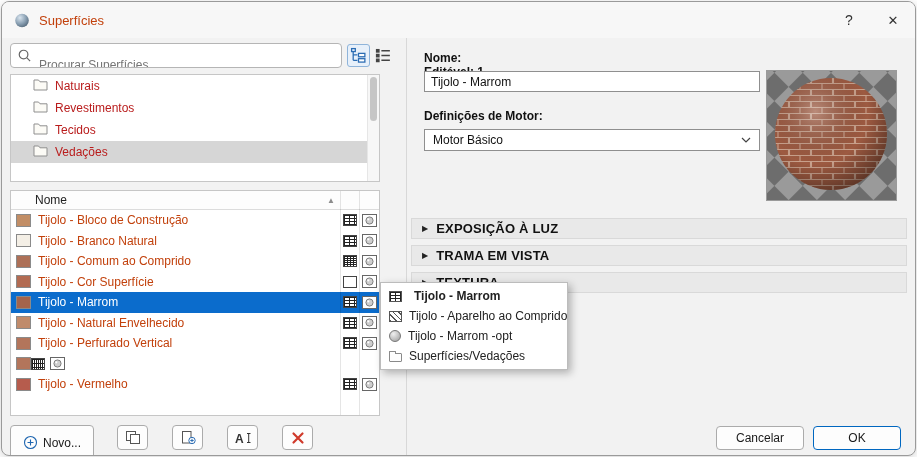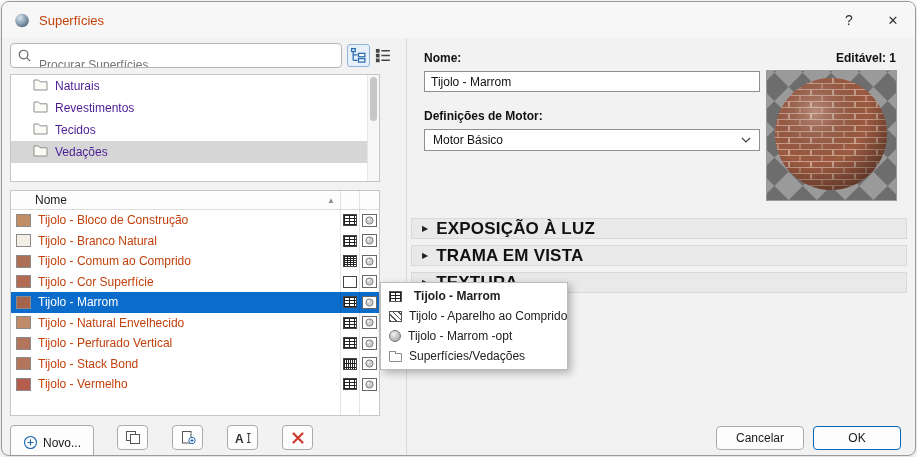--- a/index.html
+++ b/index.html
@@ -28,21 +28,21 @@
   .search-icon{position:absolute;left:7px;top:5px;width:15px;height:15px;pointer-events:none;}
   .view-btn{position:absolute;top:6px;width:23px;height:23px;padding:2px;background:transparent;
     border:1px solid transparent;border-radius:3px;}
   .view-btn.active{background:#e7f0fa;border-color:#8fb4da;}
   .view-btn.b1{left:345px;} .view-btn.b2{left:370px;}
 
   .tree-box{position:absolute;left:8px;top:36px;width:370px;height:108px;background:#fff;
     border:1px solid #c6c6c6;overflow:hidden;}
   .tree-row{height:22px;display:flex;align-items:center;padding-left:22px;gap:7px;width:100%;}
   .tree-row.selected{background:#d6d6d6;}
-  .tree-label{color:#4c1d95;}
+  .tree-label{color:#b91c1c;}
   .vscroll{position:absolute;right:0;top:0;bottom:0;width:12px;background:#f7f7f7;border-left:1px solid #e6e6e6;}
   .vthumb{position:absolute;left:2px;right:2px;top:2px;height:44px;background:#c6c6c6;border-radius:4px;}
 
   .table-box{position:absolute;left:8px;top:152px;width:370px;height:226px;background:#fff;
     border:1px solid #c6c6c6;overflow:hidden;}
   .thead{height:19px;display:flex;align-items:center;border-bottom:1px solid #dcdcdc;background:#fdfdfd;
     padding-left:24px;}
   .th-name{color:#222;}
   .thead .sp{flex:1;}
   .sort{font-size:8px;color:#8d8d8d;margin-right:6px;}
@@ -68,36 +68,36 @@
   .btn{background:#fdfdfd;border:1px solid #ababab;border-radius:4px;font-size:12px;
     font-family:"Liberation Sans",sans-serif;color:#1a1a1a;}
   .new-btn{position:absolute;left:8px;top:0;width:84px;height:35px;display:flex;align-items:center;
     justify-content:center;gap:5px;padding:0;}
   .icon-btn{position:absolute;top:0;width:31px;height:25px;background:#fdfdfd;border:1px solid #ababab;
     border-radius:4px;display:flex;align-items:center;justify-content:center;padding:0;}
   .icon-btn.b1{left:115px;} .icon-btn.b2{left:170px;} .icon-btn.b3{left:225px;} .icon-btn.b4{left:280px;}
 
   
   .right-panel{position:absolute;left:404px;top:36px;right:0;bottom:0;border-left:1px solid #d8d8d8;}
-  .row1{position:absolute;left:17px;right:19px;top:13px;display:flex;justify-content:space-between;}
+  .row1{position:absolute;left:17px;right:19px;top:13px;display:flex;justify-content:space-between;flex-direction:column;}
   .lbl{font-weight:bold;color:#111;}
   .editable{font-weight:bold;color:#111;}
   .name-input{position:absolute;left:17px;top:33px;width:336px;height:21px;border:1px solid #8f8f8f;
     background:#fff;font-size:12px;font-family:"Liberation Sans",sans-serif;padding:0 6px;color:#111;outline:none;}
   .engine-lbl{position:absolute;left:17px;top:71px;}
   .combo{position:absolute;left:17px;top:91px;width:336px;height:22px;background:#fff;
     border:1px solid #8f8f8f;display:flex;align-items:center;justify-content:space-between;
     padding:0 8px;color:#111;}
   .preview{position:absolute;right:18px;top:32px;width:131px;height:131px;border:1px solid #9a9a9a;
     overflow:hidden;background:#888;}
   .sections{position:absolute;left:4px;right:8px;top:180px;}
   .section{height:21px;margin-bottom:6px;background:#e9e9e9;border:1px solid #d9d9d9;
     display:flex;align-items:center;padding-left:10px;gap:8px;}
   .tri{font-size:8px;color:#222;}
-  .sec-label{font-weight:bold;font-size:17px;color:#111;letter-spacing:.2px;}
+  .sec-label{font-weight:bold;font-size:13px;color:#111;letter-spacing:.2px;}
   .btn.cancel{position:absolute;left:309px;top:388px;width:88px;height:24px;}
   .btn.ok{position:absolute;left:406px;top:388px;width:88px;height:24px;border:1px solid #0067c0;}
 
   
   .tooltip{position:absolute;left:378px;top:280px;width:188px;background:#fff;border:1px solid #bcbcbc;
     box-shadow:3px 3px 8px rgba(0,0,0,.28);padding:3px 0;z-index:50;}
   .tt-row{height:20px;display:flex;align-items:center;padding:0 8px;gap:7px;}
   .tt-row.bold .tt-label{font-weight:bold;}
   .tt-label{color:#222;white-space:nowrap;}
   .tt-icon{flex:0 0 auto;}
@@ -290,21 +290,20 @@
             <span class="ricon">
               <svg width="15" height="13" viewBox="0 0 15 13">
                 <rect x="0.5" y="0.5" width="14" height="12" fill="#fff" stroke="#666"></rect>
                 <circle cx="7.5" cy="6.5" r="3.6" fill="#cfcfcf" stroke="#666" stroke-width="0.8"></circle>
                 <circle cx="6.3" cy="5.3" r="1.1" fill="#fff"></circle>
               </svg>
             </span>
           </div>
           <div class="trow">
             <span class="swatch" style="background: rgb(179, 117, 91);"></span>
-            <span class="rname">Tijolo - Stack Bond</span>
             <span class="hatch grid"></span>
             <span class="ricon">
               <svg width="15" height="13" viewBox="0 0 15 13">
                 <rect x="0.5" y="0.5" width="14" height="12" fill="#fff" stroke="#666"></rect>
                 <circle cx="7.5" cy="6.5" r="3.6" fill="#cfcfcf" stroke="#666" stroke-width="0.8"></circle>
                 <circle cx="6.3" cy="5.3" r="1.1" fill="#fff"></circle>
               </svg>
             </span>
           </div>
           <div class="trow">

